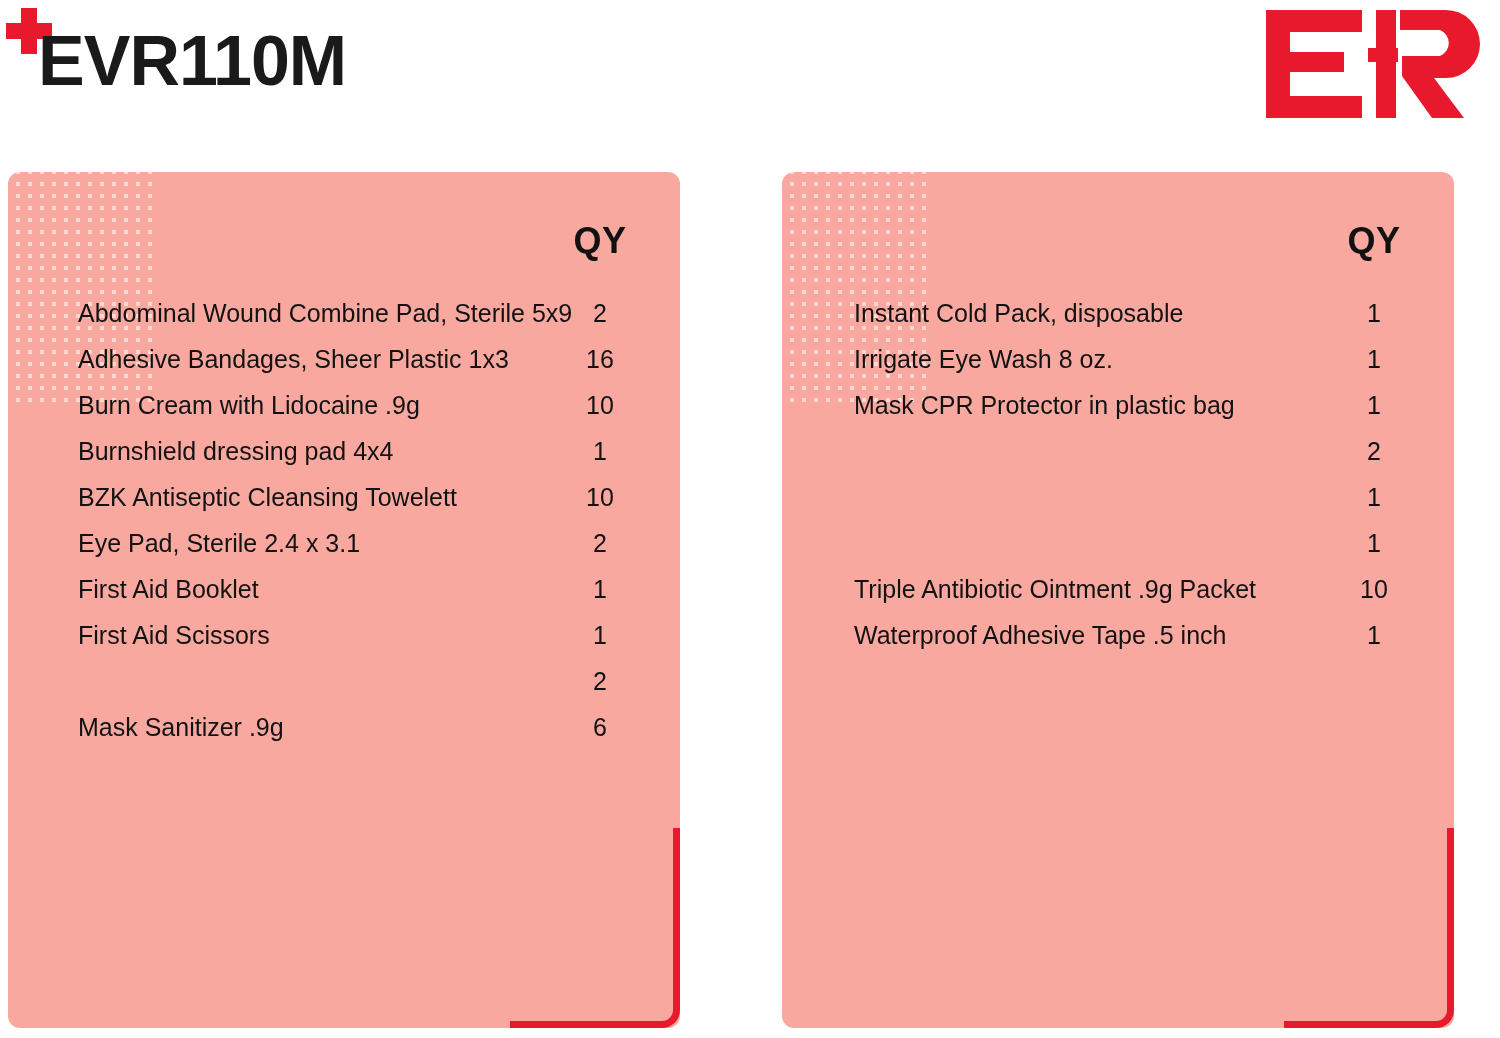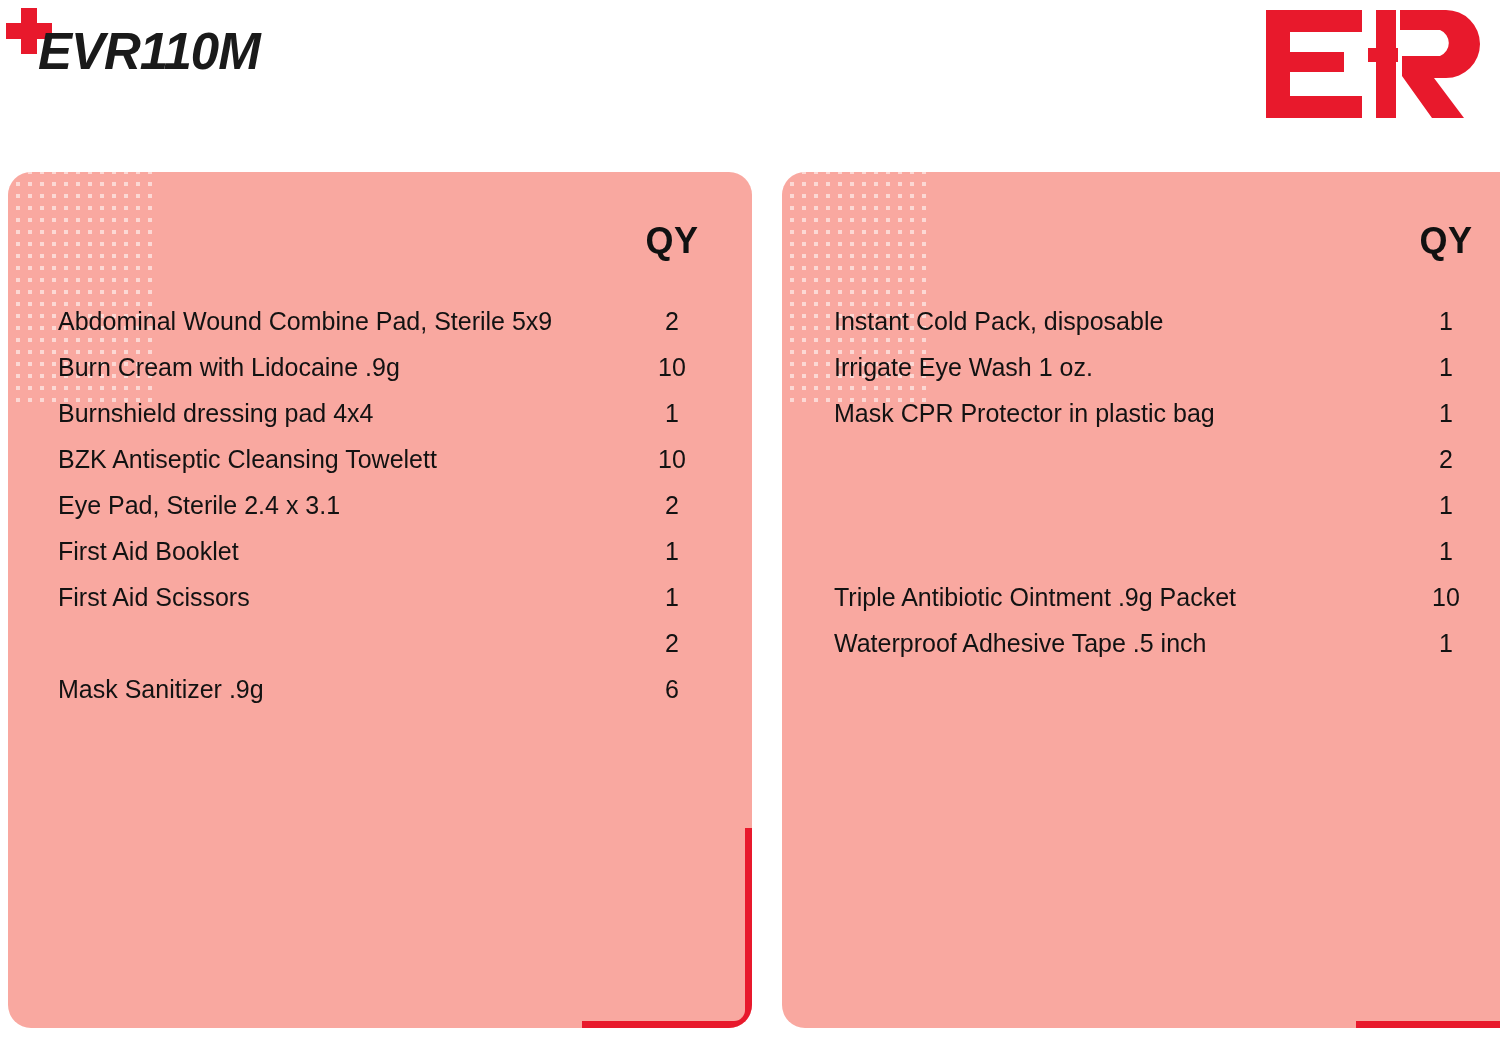--- a/index.html
+++ b/index.html
@@ -43,47 +43,46 @@
     left: 15px;
     top: 0;
     width: 16px;
     height: 46px;
     background: #e8192c;
   }
   .title {
     position: absolute;
     left: 38px;
     top: 26px;
-    font-size: 51px;
+    font-size: 70px;
     font-weight: bold;
     letter-spacing: -1px;
     color: #1a1a1a;
     font-family: "Liberation Sans", sans-serif;
     line-height: 1;
-    font-style: italic;
   }
 
   
   .brand-logo {
     position: absolute;
     right: 18px;
     top: 8px;
     width: 218px;
     height: 112px;
   }
   .brand-logo svg { display: block; }
 
   
   .card {
     position: absolute;
     top: 172px;
-    width: 744px;
+    width: 672px;
     height: 856px;
     background: #f9a8a0;
-    border-radius: 23px;
+    border-radius: 12px;
     overflow: hidden;
   }
   .card.left  { left: 8px; }
   .card.right { left: 782px; }
 
   
   .dots {
     position: absolute;
     left: 0;
     top: 0;
@@ -131,22 +130,23 @@
     position: absolute;
     top: 118px;
     left: 0;
     right: 0;
     padding: 0;
     margin: 0;
     list-style: none;
   }
   .item {
     display: flex;
-    align-items: flex-end;
+    align-items: center;
     height: 46px;
+    padding-left: 20px;
   }
   .item-name {
     flex: 0 0 auto;
     padding-left: 50px;
     font-size: 25px;
     color: #121212;
     white-space: nowrap;
   }
   .item-qty {
     position: absolute;
@@ -191,20 +191,24 @@
 
 <div class="card left">
   <div class="dots"></div>
   <div class="qy-head">QY</div>
   <ul class="items">
     <li class="item">
       <span class="item-name">Abdominal Wound Combine Pad, Sterile 5x9</span>
       <span class="item-qty">2</span>
     </li>
     <li class="item">
+      <span class="item-name">Adhesive Bandages, Sheer Plastic 1x3</span>
+      <span class="item-qty">16</span>
+    </li>
+    <li class="item">
       <span class="item-name">Burn Cream with Lidocaine .9g</span>
       <span class="item-qty">10</span>
     </li>
     <li class="item">
       <span class="item-name">Burnshield dressing pad 4x4</span>
       <span class="item-qty">1</span>
     </li>
     <li class="item">
       <span class="item-name">BZK Antiseptic Cleansing Towelett</span>
       <span class="item-qty">10</span>
@@ -236,21 +240,21 @@
 
 <div class="card right">
   <div class="dots"></div>
   <div class="qy-head">QY</div>
   <ul class="items">
     <li class="item">
       <span class="item-name">Instant Cold Pack, disposable</span>
       <span class="item-qty">1</span>
     </li>
     <li class="item">
-      <span class="item-name">Irrigate Eye Wash 1 oz.</span>
+      <span class="item-name">Irrigate Eye Wash 8 oz.</span>
       <span class="item-qty">1</span>
     </li>
     <li class="item">
       <span class="item-name">Mask CPR Protector in plastic bag</span>
       <span class="item-qty">1</span>
     </li>
     <li class="item">
       <span class="item-qty">2</span>
     </li>
     <li class="item">

